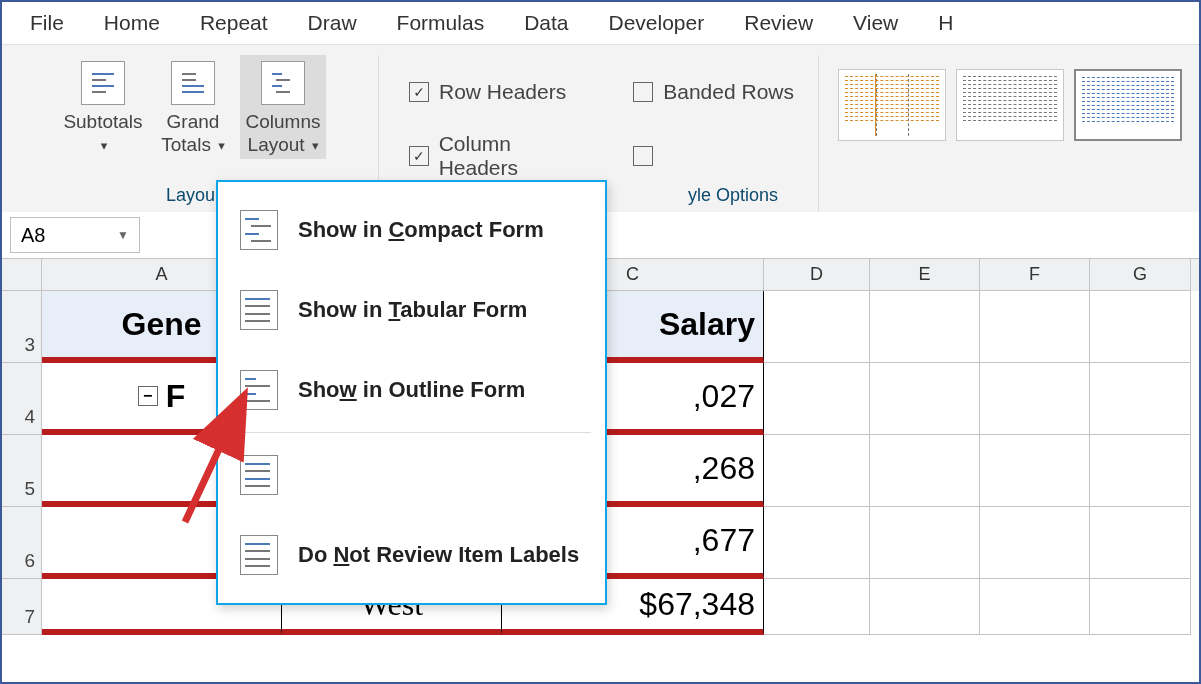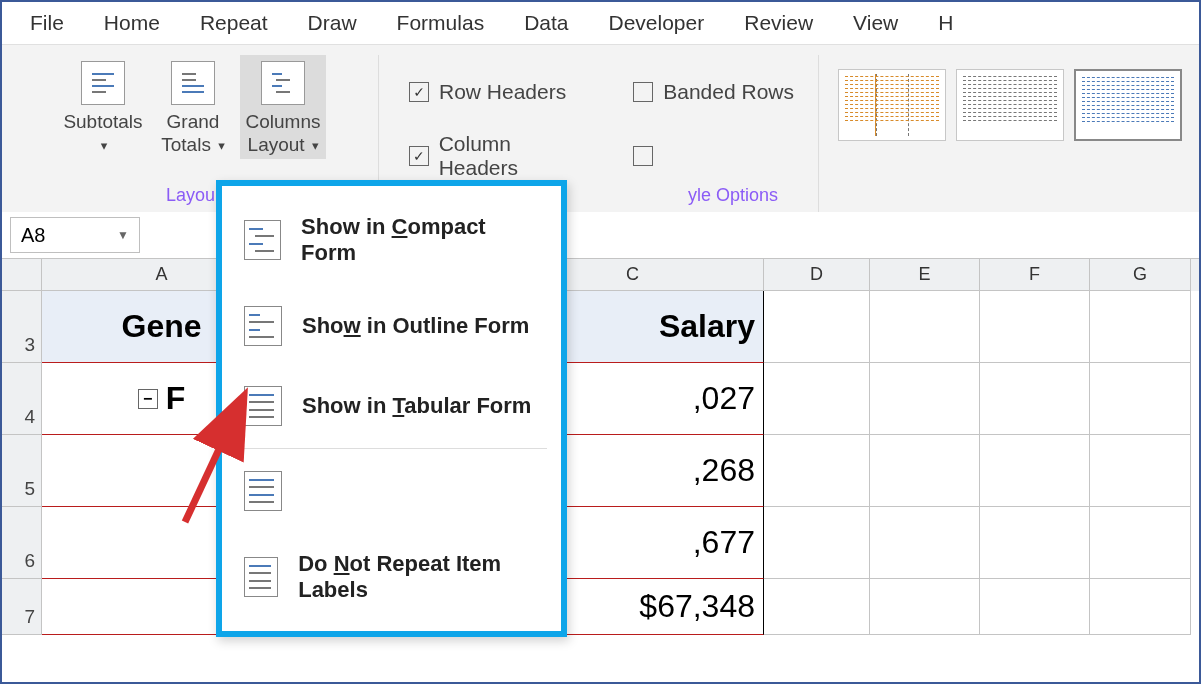--- a/index.html
+++ b/index.html
@@ -60,21 +60,21 @@
   .big-btn .icon-box {
     width: 44px; height: 44px;
     border: 1px solid #999;
     background: #fff;
     margin-bottom: 6px;
     display:flex; align-items:center; justify-content:center;
   }
   .big-btn .caret { font-size: 13px; display:inline-block; margin-left:2px; vertical-align: middle;}
   .group-label {
     font-size: 18px;
-    color: #8b5cf6;
+    color: #0c4a6e;
     position: absolute;
     bottom: 6px;
   }
   .checkbox-group {
     display: grid;
     grid-template-columns: auto auto;
     gap: 18px 40px;
     padding: 20px 24px 0 30px;
     font-size: 21px;
     color: #444;
@@ -132,33 +132,33 @@
     border-right:1px solid #c4c4c4; border-bottom:1px solid #c4c4c4;
     background:#eef0f2; display:flex; align-items:center; justify-content:center;
     font-size:18px; color:#333;
   }
   .wA { width:240px;} .wB { width:220px;font-family:Liberation Serif, serif;} .wC { width:262px;}
   .wD { width:106px;} .wE { width:110px;} .wF { width:110px;} .wG { width:101px;}
   .rows { }
   .row { display:flex; height:72px;}
   .rn { width:40px; display:flex; align-items:flex-end; justify-content:flex-end; padding:0 6px 6px 0;
     border-right:1px solid #c4c4c4; border-bottom:1px solid #c4c4c4; font-size:19px; color:#444; background:#eef0f2;}
-  .cell { border-right:1px solid #000; border-bottom:1px solid #b91c1c; display:flex; align-items:center; padding:0 8px; font-size:32px;}
+  .cell { border-right:1px solid #000; border-bottom:6px solid #b91c1c; display:flex; align-items:center; padding:0 8px; font-size:32px;}
   .cellhdr { font-weight:700; background:#e8eef7;}
   .right { justify-content:flex-end;}
   .center { justify-content:center;}
   .noborder { border-right:1px solid #c4c4c4; border-bottom:1px solid #c4c4c4;}
 
   
   .dropdown {
     position:absolute;
     left: 214px; top: 178px;
-    width: 351px;
+    width: 391px;
     background:#fff;
-    border:6px solid #0ea5e9;
+    border:2px solid #0ea5e9;
     box-shadow: 2px 4px 10px rgba(0,0,0,0.18);
     z-index: 20;
     padding: 8px 0;
   }
   .dd-item {
     display:flex; align-items:center;
     gap: 20px;
     padding: 20px 22px;
     font-size: 22px; font-weight:600; color:#222;
   }
@@ -394,53 +394,53 @@
     <div class="iconb">
         <div class="l b" style="width:50%"></div>
         <div class="l" style="width:70%; margin-left:6px;"></div>
         <div class="l b" style="width:50%"></div>
         <div class="l" style="width:70%; margin-left:6px;"></div>
       </div>
     <span><span>Show in </span><span class="ul">C</span><span>ompact Form</span></span>
   </div>
   <div class="dd-item">
     <div class="iconb">
-        <div class="l b" style="width:40%"></div>
-        <div class="l" style="width:90%"></div>
-        <div class="l b" style="width:40%"></div>
-        <div class="l" style="width:90%"></div>
-      </div>
-    <span><span>Sho</span><span class="ul">w</span><span> in Outline Form</span></span>
+        <div class="l b" style="width:90%"></div>
+        <div class="l" style="width:90%"></div>
+        <div class="l" style="width:90%"></div>
+        <div class="l" style="width:90%"></div>
+      </div>
+    <span><span>Show in </span><span class="ul">T</span><span>abular Form</span></span>
   </div>
   <div class="dd-item">
     <div class="iconb">
-        <div class="l b" style="width:90%"></div>
-        <div class="l" style="width:90%"></div>
-        <div class="l" style="width:90%"></div>
-        <div class="l" style="width:90%"></div>
-      </div>
-    <span><span>Show in </span><span class="ul">T</span><span>abular Form</span></span>
+        <div class="l b" style="width:40%"></div>
+        <div class="l" style="width:90%"></div>
+        <div class="l b" style="width:40%"></div>
+        <div class="l" style="width:90%"></div>
+      </div>
+    <span><span>Sho</span><span class="ul">w</span><span> in Outline Form</span></span>
   </div>
   <div class="dd-sep"></div>
   <div class="dd-item">
     <div class="iconb">
         <div class="l b" style="width:90%"></div>
         <div class="l" style="width:90%"></div>
         <div class="l b" style="width:90%"></div>
         <div class="l" style="width:90%"></div>
       </div>
   </div>
   <div class="dd-item">
     <div class="iconb">
         <div class="l b" style="width:90%"></div>
         <div class="l" style="width:90%"></div>
         <div class="l" style="width:90%"></div>
         <div class="l" style="width:90%"></div>
       </div>
-    <span><span>Do </span><span class="ul">N</span><span>ot Repeat Item Labels</span></span>
+    <span><span>Do </span><span class="ul">N</span><span>ot Review Item Labels</span></span>
   </div>
 </div>
 
 <svg class="arrow-svg" width="100" height="160">
   <defs>
       <marker id="ah" markerWidth="12" markerHeight="12" refX="8" refY="4" orient="auto">
         <path d="M0,0 L10,4 L0,8 Z" fill="#d62f2f"></path>
       </marker>
     </defs>
   <line x1="15" y1="150" x2="72" y2="28" stroke="#d62f2f" stroke-width="7" marker-end="url(#ah)"></line>

